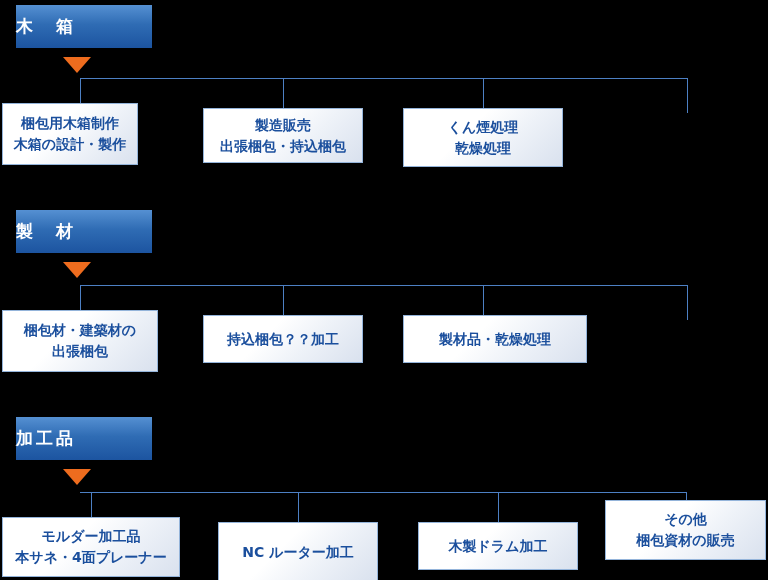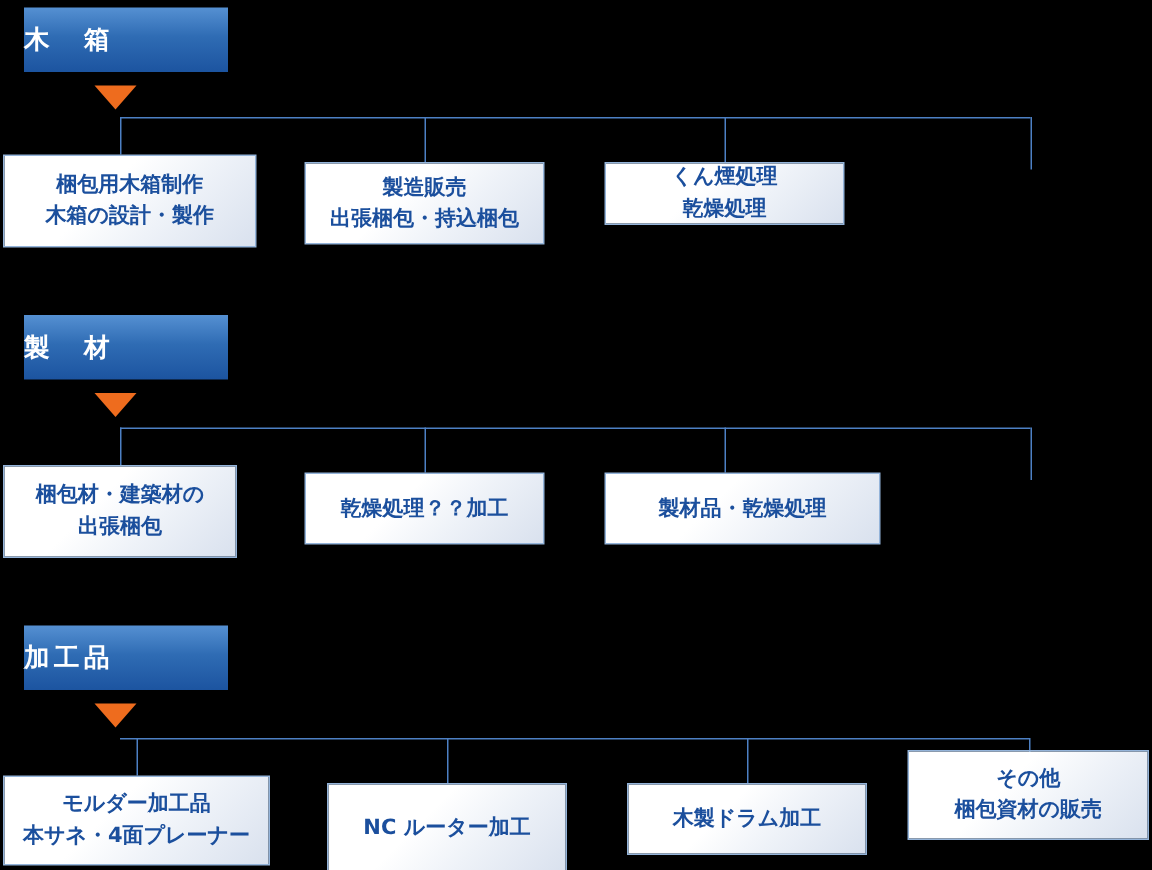--- a/index.html
+++ b/index.html
@@ -48,50 +48,50 @@
     <span>木　箱</span>
   </div>
   <div class="arrow" style="top:57px"></div>
 
   <div class="hline" style="top:78px;left:80px;width:607px"></div>
   <div class="vline" style="top:78px;left:80px;height:25px"></div>
   <div class="vline" style="top:78px;left:283px;height:30px"></div>
   <div class="vline" style="top:78px;left:483px;height:30px"></div>
   <div class="vline" style="top:78px;left:687px;height:35px"></div>
 
-  <div class="box" style="left:2px;top:103px;width:169px;height:62px">
+  <div class="box" style="left:2px;top:103px;width:136px;height:62px">
     <span>梱包用木箱制作</span>
     <span>木箱の設計・製作</span>
   </div>
   <div class="box" style="left:203px;top:108px;width:160px;height:55px">
     <span>製造販売</span>
     <span>出張梱包・持込梱包</span>
   </div>
-  <div class="box" style="left:403px;top:108px;width:160px;height:42px">
+  <div class="box" style="left:403px;top:108px;width:160px;height:59px">
     <span>くん煙処理</span>
     <span>乾燥処理</span>
   </div>
 
   <div class="hdr" style="top:210px">
     <span>製　材</span>
   </div>
   <div class="arrow" style="top:262px"></div>
 
   <div class="hline" style="top:285px;left:80px;width:607px"></div>
   <div class="vline" style="top:285px;left:80px;height:25px"></div>
   <div class="vline" style="top:285px;left:283px;height:30px"></div>
   <div class="vline" style="top:285px;left:483px;height:30px"></div>
   <div class="vline" style="top:285px;left:687px;height:35px"></div>
 
   <div class="box" style="left:2px;top:310px;width:156px;height:62px">
     <span>梱包材・建築材の</span>
     <span>出張梱包</span>
   </div>
   <div class="box" style="left:203px;top:315px;width:160px;height:48px">
-    <span>乾燥処理？？加工</span>
+    <span>持込梱包？？加工</span>
   </div>
   <div class="box" style="left:403px;top:315px;width:184px;height:48px">
     <span>製材品・乾燥処理</span>
   </div>
 
   <div class="hdr" style="top:417px">
     <span>加工品</span>
   </div>
   <div class="arrow" style="top:469px"></div>
 

